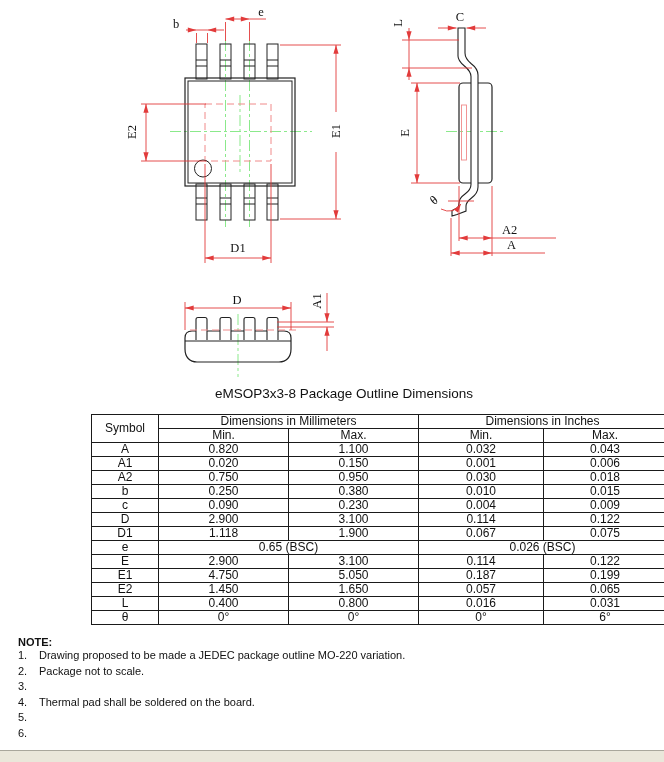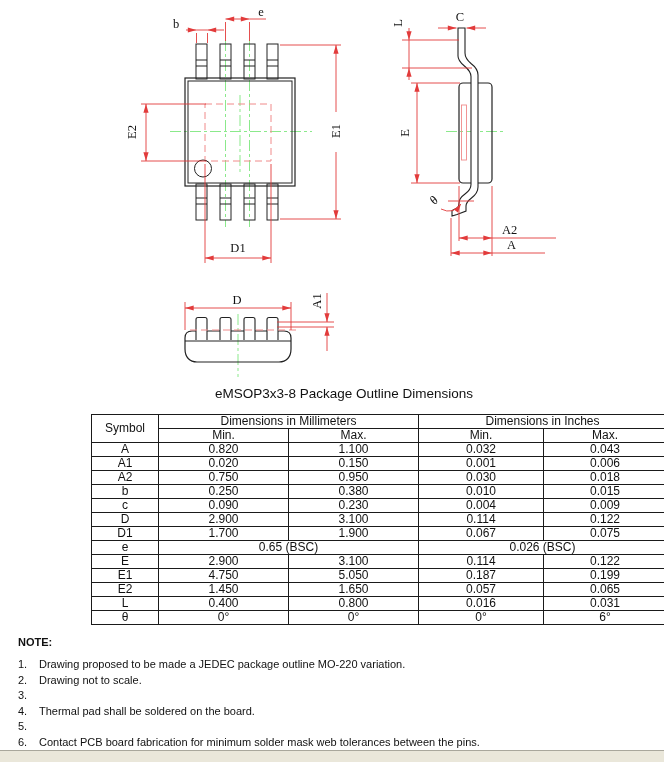--- a/index.html
+++ b/index.html
@@ -22,21 +22,21 @@
          font-size:13.5px;color:#111;}
   
   .tablewrap{position:absolute;top:414px;left:45px;}
   table.dim{border-collapse:collapse;table-layout:fixed;width:575px;font-size:12px;margin-left:46px;}
   table.dim th,table.dim td{
     border:1px solid #1a1a1a;text-align:center;vertical-align:middle;
     padding:0;height:13px;line-height:13px;font-weight:normal;white-space:nowrap;overflow:hidden;
   }
   
   .notes{position:absolute;top:636px;left:18px;width:636px;font-size:11px;}
-  .notes .heading{font-weight:bold;margin-bottom:9px;}
+  .notes .heading{font-weight:bold;}
   .note-item{line-height:15.5px;display:flex;}
   .note-num{width:21px;flex:none;}
   
   .bottom-line{position:absolute;top:750px;left:0;width:664px;height:1px;background:#a9a79c;}
   .bottom-strip{position:absolute;top:751px;left:0;width:664px;height:11px;background:#eae7da;}
 </style>
 </head>
 <body>
 
 <svg class="drawings" width="664" height="380" viewBox="0 0 664 380" xmlns="http://www.w3.org/2000/svg">
@@ -284,21 +284,21 @@
         </tr>
       <tr>
           <td>D</td>
           <td>2.900</td>
           <td>3.100</td>
           <td>0.114</td>
           <td>0.122</td>
         </tr>
       <tr>
           <td>D1</td>
-          <td>1.700</td>
+          <td>1.118</td>
           <td>1.900</td>
           <td>0.067</td>
           <td>0.075</td>
         </tr>
       <tr>
           <td>e</td>
           <td colspan="2">0.65 (BSC)</td>
           <td colspan="2">0.026 (BSC)</td>
         </tr>
       <tr>
@@ -341,32 +341,31 @@
 </div>
 
 <div class="notes">
   <div class="heading">NOTE:</div>
   <div class="note-item">
       <span class="note-num">1.</span>
       <span>Drawing proposed to be made a JEDEC package outline MO-220 variation.</span>
     </div>
   <div class="note-item">
       <span class="note-num">2.</span>
-      <span>Drawing not to scale.</span>
+      <span>Package not to scale.</span>
     </div>
   <div class="note-item">
       <span class="note-num">3.</span>
     </div>
   <div class="note-item">
       <span class="note-num">4.</span>
       <span>Thermal pad shall be soldered on the board.</span>
     </div>
   <div class="note-item">
       <span class="note-num">5.</span>
     </div>
   <div class="note-item">
       <span class="note-num">6.</span>
-      <span>Contact PCB board fabrication for minimum solder mask web tolerances between the pins.</span>
     </div>
 </div>
 
 <div class="bottom-line"></div>
 <div class="bottom-strip"></div>
 
 </body></html>

